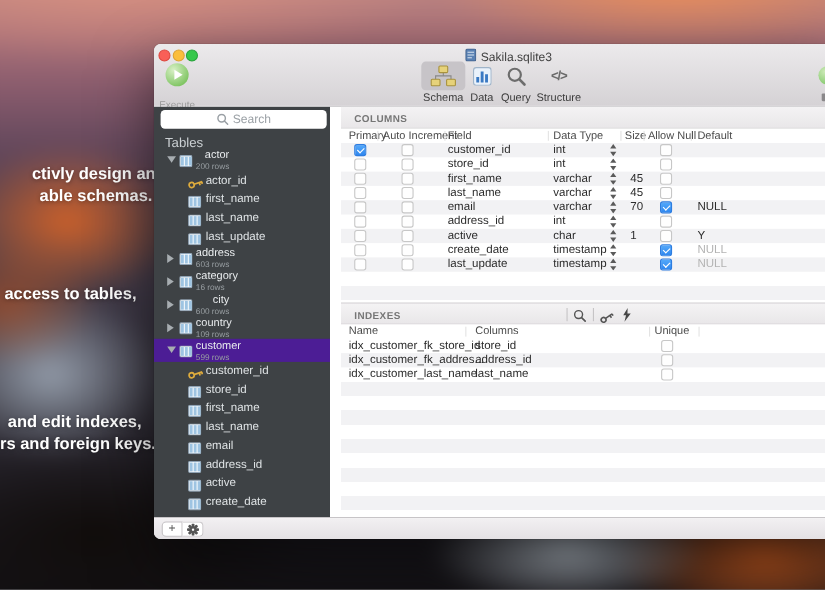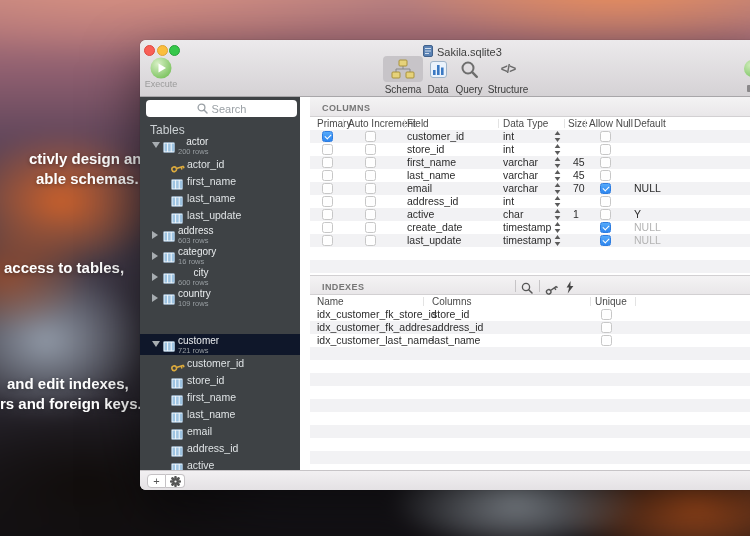--- a/index.html
+++ b/index.html
@@ -26,39 +26,39 @@
   .chrome{position:absolute;left:0;top:0;right:0;height:57px;border-radius:6px 6px 0 0;
     background:linear-gradient(#eceaec,#d5d2d5);border-bottom:1px solid #a8a6a9;}
   .traffic{position:absolute;left:4px;top:5px;display:flex;gap:1.5px;}
   .tl{width:11px;height:11px;border-radius:50%;}
   .tl.red{background:#f95f57;border:.5px solid #dd4941;}
   .tl.yel{background:#fbbe3c;border:.5px solid #dda336;}
   .tl.grn{background:#36c84b;border:.5px solid #29a33c;}
   .titlewrap{position:absolute;left:283px;top:3px;display:flex;align-items:center;gap:4px;}
   .titletext{font-size:11px;color:#3f3f3f;}
   .execwrap{position:absolute;left:0px;top:17px;width:42px;display:flex;flex-direction:column;align-items:center;}
-  .execlabel{font-size:9px;color:#9b9b9b;margin-top:0;}
+  .execlabel{font-size:9px;color:#9b9b9b;margin-top:11px;}
   .modes{position:absolute;left:243px;top:16px;display:flex;}
   .tab{display:flex;flex-direction:column;align-items:center;}
   .tab .ic{height:26px;width:100%;display:flex;align-items:center;justify-content:center;border-radius:4px;}
   .tab.sel .ic{background:#c7c4c8;}
   .tab .lb{font-size:10px;color:#3c3c3c;margin-top:2px;white-space:nowrap;}
   .structico{font-size:12px;font-weight:bold;color:#6a6a6a;letter-spacing:-1px;}
   .partialdot{position:absolute;left:604px;top:20px;width:17px;height:17px;border-radius:50%;
     background:radial-gradient(circle at 35% 30%,#cdeab8,#6fbf56);}
   .partiallbl{position:absolute;left:607px;top:45px;width:9px;height:7px;background:#8a888a;border-radius:1px;}
   
   .wbody{position:absolute;left:0;top:57px;right:0;bottom:20px;overflow:hidden;}
   .sidebar{position:absolute;left:0;top:0;width:160px;bottom:0;background:#3e4245;}
   .search{position:absolute;left:6px;top:3px;right:3px;height:17px;background:#fff;border-radius:4px;
     display:flex;align-items:center;justify-content:center;gap:4px;color:#9aa0a5;font-size:11px;}
   .tableslabel{position:absolute;left:10px;top:26px;font-size:12px;color:#ccd1d4;}
   .tree{position:absolute;left:0;top:38px;right:0;}
   .titem{position:relative;height:21px;}
-  .titem.sel{background:#0f172a;margin-top:26px;}
+  .titem.sel{background:#4c1d95;}
   .disc{position:absolute;left:12px;top:7px;width:0;height:0;}
   .disc.down{border-left:4.5px solid transparent;border-right:4.5px solid transparent;border-top:6px solid #a7adb1;}
   .disc.right{border-top:4.5px solid transparent;border-bottom:4.5px solid transparent;border-left:6px solid #a7adb1;}
   .ticon{position:absolute;left:23px;top:4px;}
   .tmeta{position:absolute;left:38px;top:1px;display:flex;flex-direction:column;}
   .tname{font-size:10px;color:#e9ecee;line-height:11px;text-align:right;}
   .trows{font-size:7.5px;color:#989ea2;line-height:9px;}
   .fitem{position:relative;height:17px;}
   .ficon{position:absolute;left:31px;top:3px;}
   .flabel{position:absolute;left:47px;top:2px;font-size:10.5px;color:#dfe3e5;}
@@ -312,21 +312,21 @@
           <div class="titem sel">
             <span class="disc down"></span>
             <span class="ticon"><svg width="12" height="11" viewBox="0 0 12 11">
                 <rect x="0.5" y="0.5" width="11" height="10" rx="1" fill="#f4f8fb" stroke="#8fa3b5"></rect>
                 <rect x="1.5" y="1.5" width="2.6" height="8" fill="#9ec4e2"></rect>
                 <rect x="5.1" y="1.5" width="2.6" height="8" fill="#9ec4e2"></rect>
                 <rect x="8.7" y="1.5" width="2.6" height="8" fill="#9ec4e2"></rect>
               </svg></span>
             <span class="tmeta">
               <span class="tname">customer</span>
-              <span class="trows">721 rows</span>
+              <span class="trows">599 rows</span>
             </span>
           </div>
           <div class="fitem">
             <span class="ficon"><svg width="14" height="10" viewBox="0 0 14 10">
                 <g transform="rotate(-18 7 5)">
                   <circle cx="3" cy="5" r="2.3" fill="none" stroke="#ddab3d" stroke-width="1.6"></circle>
                   <line x1="5.3" y1="5" x2="13" y2="5" stroke="#ddab3d" stroke-width="1.6"></line>
                   <line x1="10.3" y1="5" x2="10.3" y2="7.6" stroke="#ddab3d" stroke-width="1.6"></line>
                   <line x1="12.6" y1="5" x2="12.6" y2="7" stroke="#ddab3d" stroke-width="1.6"></line>
                 </g>

